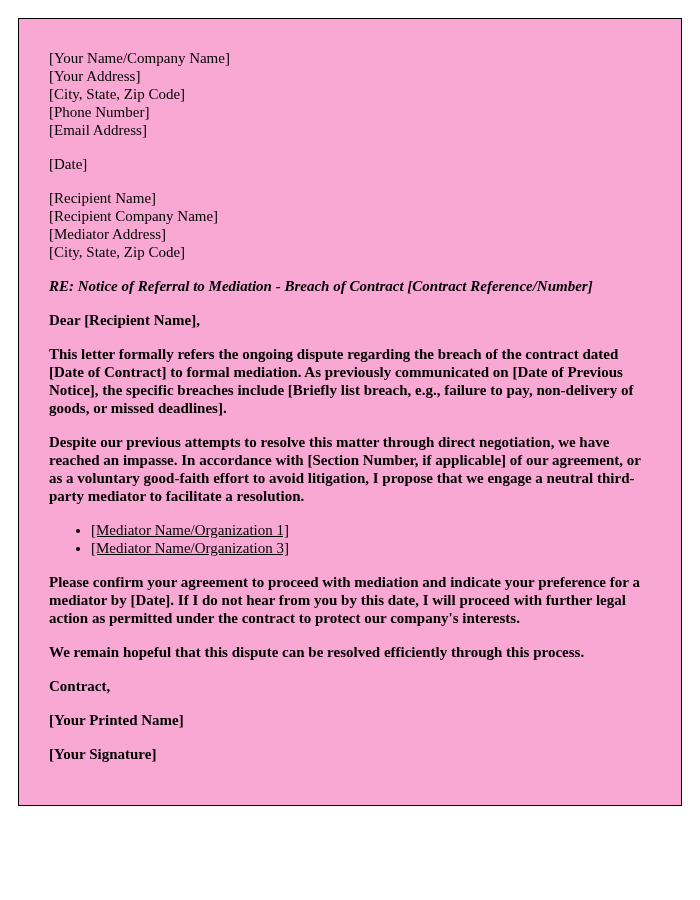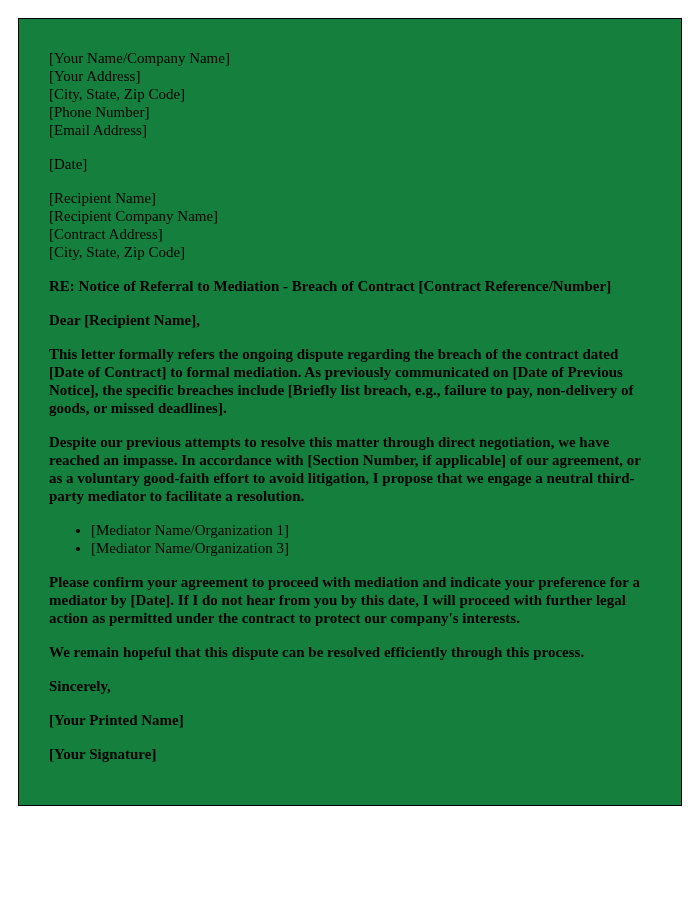--- a/index.html
+++ b/index.html
@@ -12,36 +12,37 @@
     position: relative;
     font-family: "Liberation Serif", serif;
     color: #000000;
   }
   .page {
     position: absolute;
     left: 18px;
     top: 18px;
     width: 664px;
     height: 788px;
-    background: #15803d;
+    background: #f9a8d4;
     border: 1px solid #000000;
     padding: 30px 30px 0 30px;
     overflow: hidden;
   }
   .line, .para, li {
     font-size: 15px;
     line-height: 18px;
   }
   .block { margin-bottom: 16px; }
   .para { margin-bottom: 16px; font-weight: bold; }
-  .subject { font-weight: bold; }
+  .subject { font-weight: bold; font-style: italic; }
   ul.mediator-list {
     margin: 0 0 16px 0;
     padding-left: 42px;
     list-style-type: disc;
+    text-decoration: underline;
   }
 </style>
 </head>
 <body>
 
 <div class="page">
 
   <div class="block">
     <div class="line">[Your Name/Company Name]</div>
     <div class="line">[Your Address]</div>
@@ -50,21 +51,21 @@
     <div class="line">[Email Address]</div>
   </div>
 
   <div class="block">
     <div class="line">[Date]</div>
   </div>
 
   <div class="block">
     <div class="line">[Recipient Name]</div>
     <div class="line">[Recipient Company Name]</div>
-    <div class="line">[Contract Address]</div>
+    <div class="line">[Mediator Address]</div>
     <div class="line">[City, State, Zip Code]</div>
   </div>
 
   <p class="para subject">RE: Notice of Referral to Mediation - Breach of Contract [Contract Reference/Number]</p>
 
   <p class="para">Dear [Recipient Name],</p>
 
   <p class="para">This letter formally refers the ongoing dispute regarding the breach of the contract dated [Date of Contract] to formal mediation. As previously communicated on [Date of Previous Notice], the specific breaches include [Briefly list breach, e.g., failure to pay, non-delivery of goods, or missed deadlines].</p>
 
   <p class="para">Despite our previous attempts to resolve this matter through direct negotiation, we have reached an impasse. In accordance with [Section Number, if applicable] of our agreement, or as a voluntary good-faith effort to avoid litigation, I propose that we engage a neutral third-party mediator to facilitate a resolution.</p>
@@ -72,19 +73,19 @@
 
   <ul class="mediator-list">
     <li>[Mediator Name/Organization 1]</li>
     <li>[Mediator Name/Organization 3]</li>
   </ul>
 
   <p class="para">Please confirm your agreement to proceed with mediation and indicate your preference for a mediator by [Date]. If I do not hear from you by this date, I will proceed with further legal action as permitted under the contract to protect our company's interests.</p>
 
   <p class="para">We remain hopeful that this dispute can be resolved efficiently through this process.</p>
 
-  <p class="para">Sincerely,</p>
+  <p class="para">Contract,</p>
 
   <p class="para">[Your Printed Name]</p>
 
   <p class="para">[Your Signature]</p>
 
 </div>
 
 </body></html>

